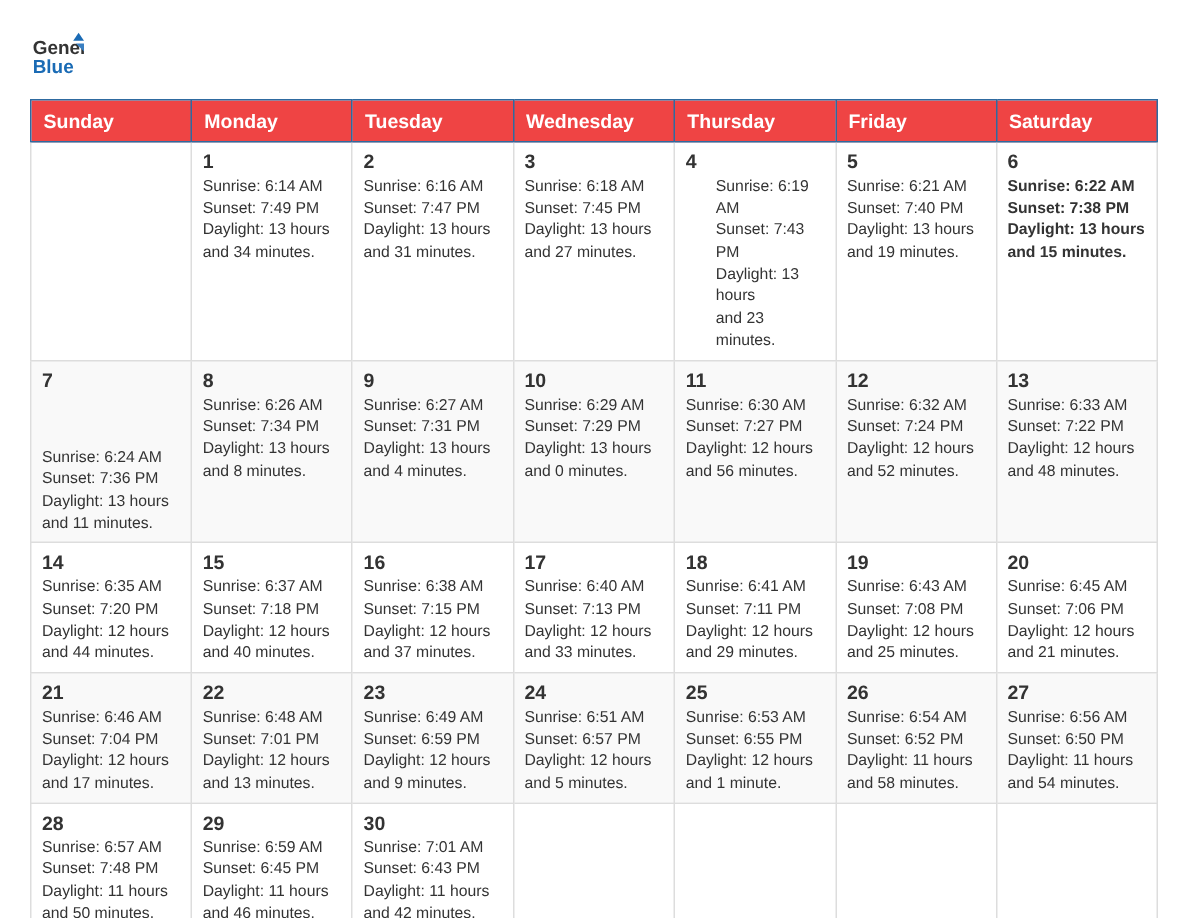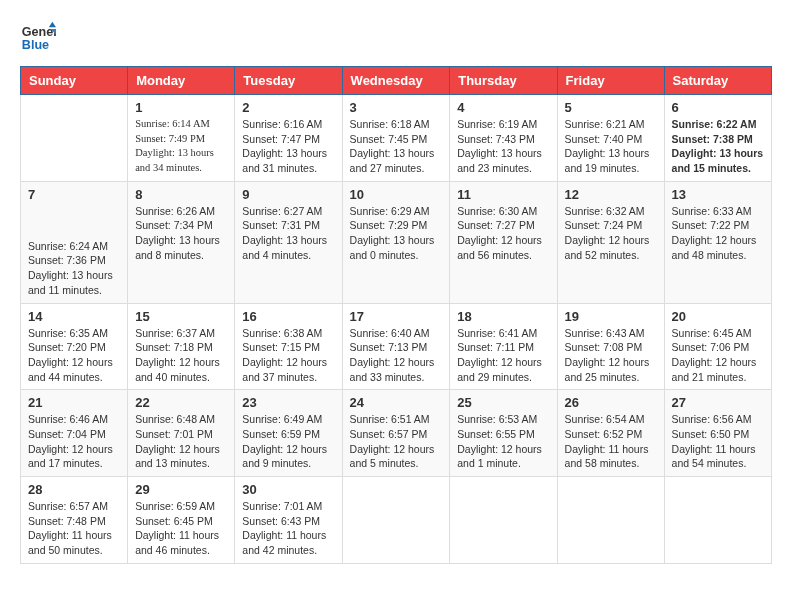--- a/index.html
+++ b/index.html
@@ -101,42 +101,42 @@
         <th>Thursday</th>
         <th>Friday</th>
         <th>Saturday</th>
       </tr>
   </thead>
   <tbody id="calendar-body">
   <tr>
         <td class="empty"></td>
         <td>
           <span class="day-number">1</span>
-          <div class="day-info" style="white-space: pre-line; font-family: Liberation Serif, serif;">Sunrise: 6:14 AM
+          <div class="day-info" style="white-space: pre-line;">Sunrise: 6:14 AM
 Sunset: 7:49 PM
 Daylight: 13 hours
 and 34 minutes.</div>
         </td>
         <td>
           <span class="day-number">2</span>
           <div class="day-info" style="white-space: pre-line;">Sunrise: 6:16 AM
 Sunset: 7:47 PM
 Daylight: 13 hours
 and 31 minutes.</div>
         </td>
         <td>
           <span class="day-number">3</span>
           <div class="day-info" style="white-space: pre-line;">Sunrise: 6:18 AM
 Sunset: 7:45 PM
 Daylight: 13 hours
 and 27 minutes.</div>
         </td>
         <td>
           <span class="day-number">4</span>
-          <div class="day-info" style="white-space: pre-line;">Sunrise: 6:19 AM
+          <div class="day-info" style="white-space: pre-line; margin-left: 20px;">Sunrise: 6:19 AM
 Sunset: 7:43 PM
 Daylight: 13 hours
 and 23 minutes.</div>
         </td>
         <td>
           <span class="day-number">5</span>
           <div class="day-info" style="white-space: pre-line;">Sunrise: 6:21 AM
 Sunset: 7:40 PM
 Daylight: 13 hours
 and 19 minutes.</div>

